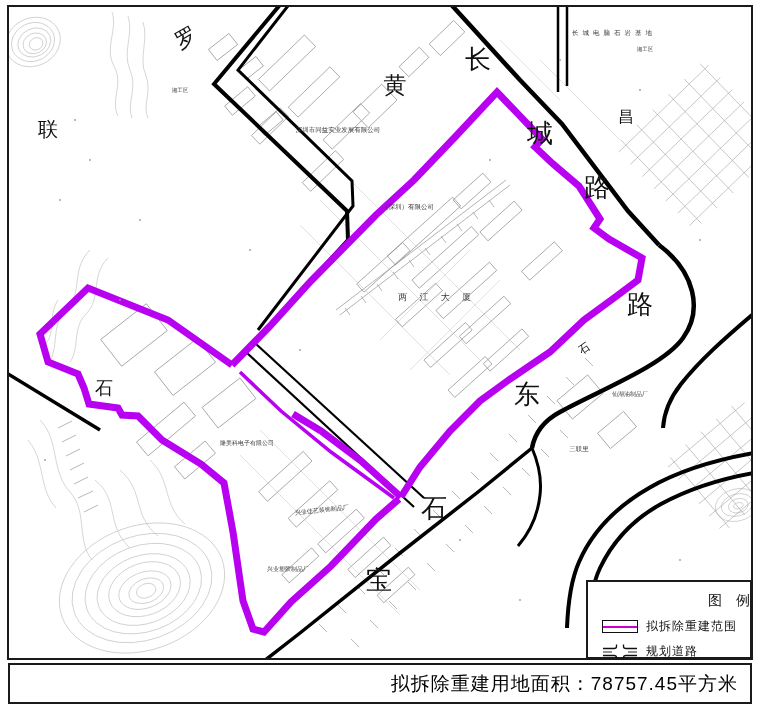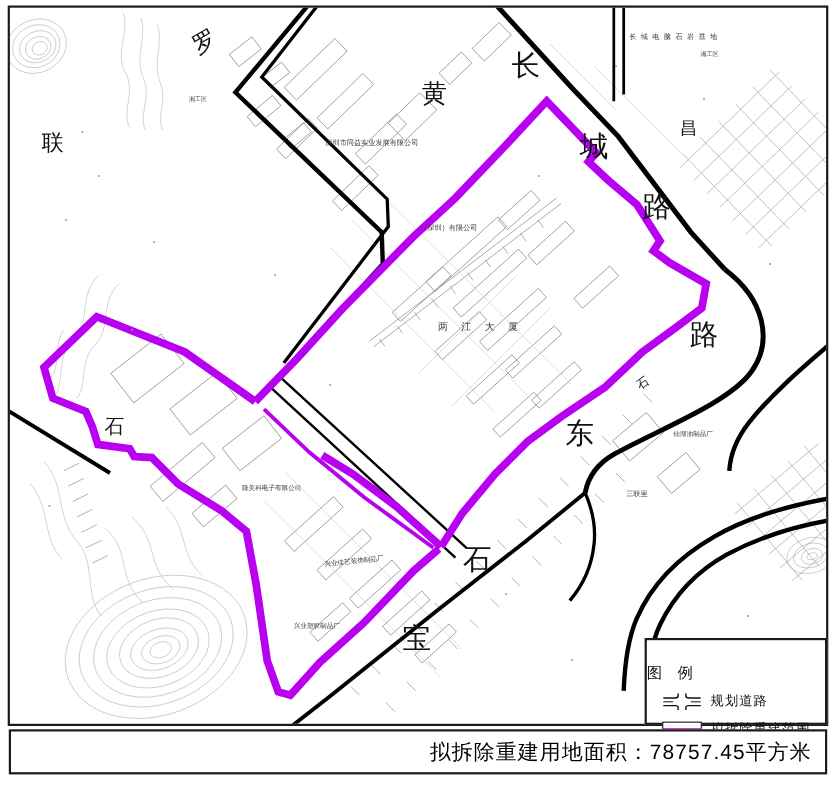--- a/index.html
+++ b/index.html
@@ -5,21 +5,21 @@
   html,body{margin:0;padding:0;background:#fff;}
   .canvas{position:relative;width:760px;height:715px;background:#fff;overflow:hidden;
           font-family:"Liberation Serif",serif;}
   .map-svg{position:absolute;left:0;top:0;}
   .map-svg text{font-family:"Liberation Serif",serif;fill:#111;}
   .map-svg text.lg{font-weight:500;}
   .map-svg text.sm{fill:#3a3a3a;}
 
   .legend{position:absolute;left:586px;top:580px;width:166px;height:79px;background:#fff;
           border:2px solid #1a1a1a;box-sizing:border-box;z-index:5;}
-  .legend-title{text-align:left;font-size:14px;margin-top:21px;color:#111;}
+  .legend-title{text-align:right;font-size:14px;margin-top:10px;color:#111;}
   .legend-item{display:flex;align-items:center;margin:8px 0 0 14px;}
   .legend-item .lbl{font-size:12px;color:#111;margin-left:8px;letter-spacing:1px;}
   .sym-boundary{width:36px;height:13px;border:1px solid #111;box-sizing:border-box;
                 display:flex;align-items:center;background:#fff;}
   .sym-boundary .mag{width:100%;height:2px;}
   .sym-road{width:36px;height:16px;display:block;}
 
   .footer-bar{position:absolute;left:8px;top:663px;width:744px;height:41px;background:#fff;
               border:2px solid #1a1a1a;box-sizing:border-box;display:flex;align-items:center;
               justify-content:flex-end;padding-right:12px;z-index:6;
@@ -220,36 +220,36 @@
       <circle cx="120" cy="300" r="0.9"></circle>
           <circle cx="45" cy="460" r="0.9"></circle>
           <circle cx="680" cy="560" r="0.9"></circle>
     </g>
   </g>
 </svg>
 
 <div class="legend">
   <div class="legend-title">图　例</div>
   <div class="legend-item">
+    <div class="sym-boundary">
+      <div class="mag" style="background:#CC00CC"></div>
+    </div>
+    <span class="lbl">拟拆除重建范围</span>
+  </div>
+  <div class="legend-item">
     <svg class="sym-road" width="36" height="16" viewBox="0 0 36 16">
       <g stroke="#111" stroke-width="1.3" fill="none">
         <path d="M1,4.5 H12 Q14.5,4.5 14.5,2.5 V0.5"></path>
         <path d="M1,11.5 H12 Q14.5,11.5 14.5,13.5 V15.5"></path>
         <path d="M21.5,0.5 V2.5 Q21.5,4.5 24,4.5 H35"></path>
         <path d="M21.5,15.5 V13.5 Q21.5,11.5 24,11.5 H35"></path>
         <path d="M1,8 H10 M26,8 H35" stroke-width="0.9"></path>
       </g>
     </svg>
     <span class="lbl">规划道路</span>
   </div>
-  <div class="legend-item">
-    <div class="sym-boundary">
-      <div class="mag" style="background:#CC00CC"></div>
-    </div>
-    <span class="lbl">拟拆除重建范围</span>
-  </div>
 </div>
 
 <div class="footer-bar">
   <span>拟拆除重建用地面积：78757.45平方米</span>
 </div>
 
 </div>
 
 </body></html>

